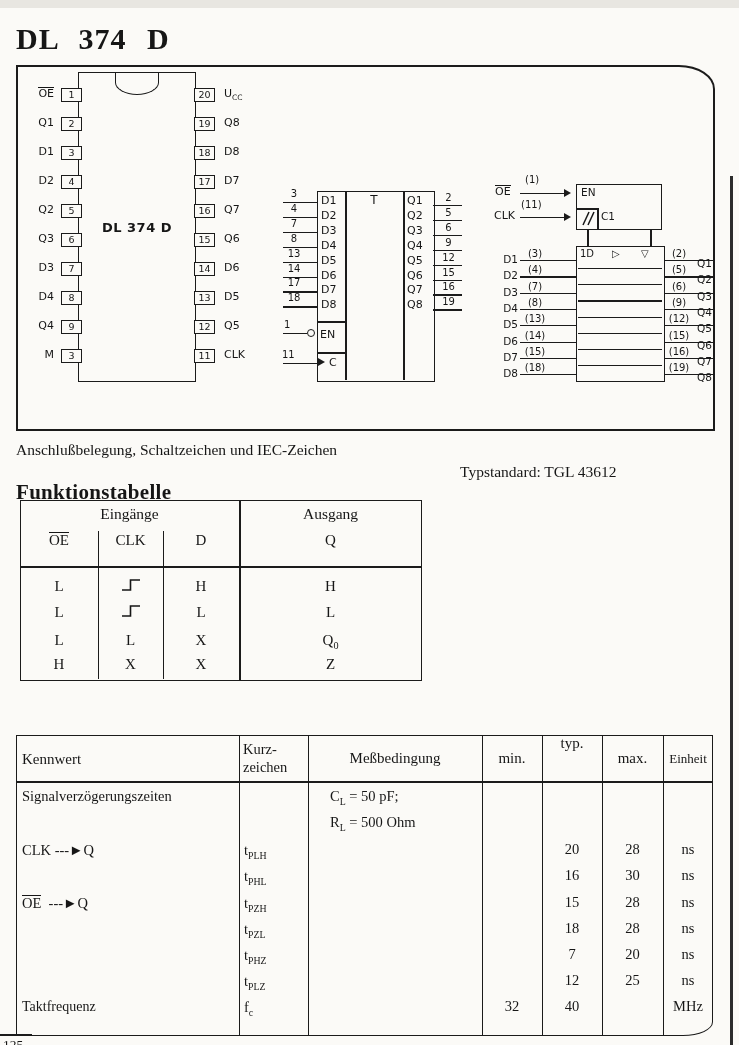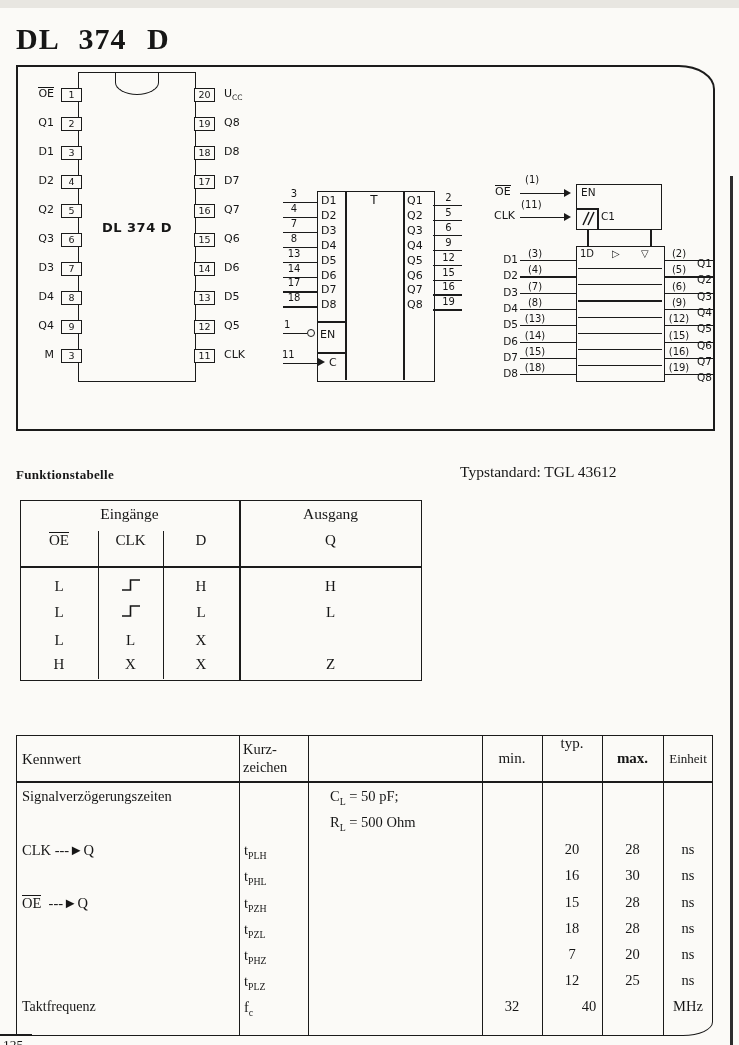--- a/index.html
+++ b/index.html
@@ -11,21 +11,21 @@
   .ov{display:inline-block;border-top:1.4px solid #161616;padding-top:0px;line-height:1.05;}
   .sb{font-size:0.68em;vertical-align:-0.42em;}
   .edge svg{vertical-align:-1px;}
   .title{left:16px;top:14px;font-weight:bold;font-size:30px;letter-spacing:1px;word-spacing:12px;}
   .subtitle{left:155px;top:25px;font-weight:bold;font-size:18px;word-spacing:4px;}
   .figbox{left:16px;top:57px;width:695px;height:362px;border:2px solid #1b1b1b;
           border-top-right-radius:36px 24px;position:absolute;}
   .caption{left:16px;top:433px;font-size:15.5px;}
   .bauform{left:460px;top:429px;font-size:15.5px;}
   .typstandard{left:460px;top:455px;font-size:15.5px;}
-  .ft-title{left:16px;top:459px;font-size:13px;font-weight:bold;letter-spacing:.3px;}
+  .ft-title{left:16px;top:472px;font-size:21px;font-weight:bold;letter-spacing:.3px;}
   .kw-title{left:16px;top:696px;font-size:17px;font-weight:bold;letter-spacing:.3px;}
   .pageno{left:3px;top:1029px;font-size:13.5px;}
   .pageno-line{left:0px;top:1026px;width:32px;height:1.5px;}
   .scanline{left:730px;top:168px;width:2.5px;height:877px;background:#2c2c2c;}
   .circle{border:1.5px solid #1b1b1b;border-radius:50%;background:#fbfaf7;}
   .tri-r{width:0;height:0;border-top:4.5px solid transparent;border-bottom:4.5px solid transparent;
          border-left:7px solid #1b1b1b;}
 </style>
 </head>
 <body>
@@ -217,20 +217,21 @@
       <div class="abs" style="left: 663px; top: 337.8px; width: 32px; height: 11px; text-align: center; font-size: 10px;">(16)</div>
       <div class="abs" style="left: 697px; top: 346.8px; font-size: 10.5px; line-height: 1.25;">Q7</div>
       <div class="abs" style="left: 490px; top: 359.1px; width: 28px; height: 12px; text-align: right; font-size: 10.5px;">D8</div>
       <div class="abs" style="left: 519px; top: 354.1px; width: 32px; height: 11px; text-align: center; font-size: 10px;">(18)</div>
       <div class="abs ln" style="left: 520px; top: 366.1px; width: 56px; height: 1.3px;"></div>
       <div class="abs ln" style="left: 664px; top: 366.1px; width: 51px; height: 1.3px;"></div>
       <div class="abs" style="left: 663px; top: 354.1px; width: 32px; height: 11px; text-align: center; font-size: 10px;">(19)</div>
       <div class="abs" style="left: 697px; top: 363.1px; font-size: 10.5px; line-height: 1.25;">Q8</div>
     </div>
 
+  <div class="abs caption">Anschlußbelegung, Schaltzeichen und IEC-Zeichen</div>
   <div class="abs typstandard">Typstandard: TGL 43612</div>
 
   <div class="abs ft-title">Funktionstabelle</div>
   <div id="ftab" style="position: absolute; inset: 0px;">
       <div class="abs" style="left: 20px; top: 492px; width: 400px; height: 179px; border: 1.8px solid rgb(27, 27, 27);"></div>
       <div class="abs ln" style="left: 98px; top: 523px; width: 1.3px; height: 148px;"></div>
       <div class="abs ln" style="left: 163px; top: 523px; width: 1.3px; height: 148px;"></div>
       <div class="abs ln" style="left: 239px; top: 492px; width: 2.2px; height: 181px;"></div>
       <div class="abs ln" style="left: 20px; top: 558px; width: 402px; height: 1.8px;"></div>
       <div class="abs" style="left: 20px; top: 497px; width: 219px; height: 18px; text-align: center; font-size: 15.5px;">Eingänge</div>
@@ -247,41 +248,43 @@
       <div class="abs" style="left: 239px; top: 570px; width: 183px; height: 20px; text-align: center; font-size: 15px;">H</div>
       <div class="abs" style="left: 20px; top: 596px; width: 78px; height: 20px; text-align: center; font-size: 15px;">L</div>
       <div class="abs" style="left: 98px; top: 596px; width: 65px; height: 20px; text-align: center; font-size: 15px;"><span class="edge"><svg width="20" height="14" viewBox="0 0 20 14">
             <path d="M1 12 H9.5 V2 H19" fill="none" stroke="#161616" stroke-width="1.6"></path>
           </svg></span></div>
       <div class="abs" style="left: 163px; top: 596px; width: 76px; height: 20px; text-align: center; font-size: 15px;">L</div>
       <div class="abs" style="left: 239px; top: 596px; width: 183px; height: 20px; text-align: center; font-size: 15px;">L</div>
       <div class="abs" style="left: 20px; top: 624px; width: 78px; height: 20px; text-align: center; font-size: 15px;">L</div>
       <div class="abs" style="left: 98px; top: 624px; width: 65px; height: 20px; text-align: center; font-size: 15px;">L</div>
       <div class="abs" style="left: 163px; top: 624px; width: 76px; height: 20px; text-align: center; font-size: 15px;">X</div>
+      <div class="abs" style="left: 239px; top: 624px; width: 183px; height: 20px; text-align: center; font-size: 15px;">Q<span class="sb">0</span></div>
       <div class="abs" style="left: 20px; top: 648px; width: 78px; height: 20px; text-align: center; font-size: 15px;">H</div>
       <div class="abs" style="left: 98px; top: 648px; width: 65px; height: 20px; text-align: center; font-size: 15px;">X</div>
       <div class="abs" style="left: 163px; top: 648px; width: 76px; height: 20px; text-align: center; font-size: 15px;">X</div>
       <div class="abs" style="left: 239px; top: 648px; width: 183px; height: 20px; text-align: center; font-size: 15px;">Z</div>
     </div>
 
   <div id="ktab" style="position: absolute; inset: 0px;">
       <div class="abs" style="left: 16px; top: 727px; width: 695px; height: 299px; border: 1.9px solid rgb(27, 27, 27); border-bottom-right-radius: 30px 14px;"></div>
       <div class="abs ln" style="left: 239px; top: 727px; width: 1.4px; height: 301px;"></div>
       <div class="abs ln" style="left: 308px; top: 727px; width: 1.4px; height: 301px;"></div>
       <div class="abs ln" style="left: 482px; top: 727px; width: 1.4px; height: 301px;"></div>
       <div class="abs ln" style="left: 542px; top: 727px; width: 1.4px; height: 301px;"></div>
       <div class="abs ln" style="left: 602px; top: 727px; width: 1.4px; height: 301px;"></div>
       <div class="abs ln" style="left: 663px; top: 727px; width: 1.4px; height: 301px;"></div>
       <div class="abs ln" style="left: 16px; top: 773px; width: 697px; height: 2px;"></div>
       <div class="abs" style="left: 22px; top: 742px; font-size: 15px; line-height: 1.25;">Kennwert</div>
       <div class="abs" style="left: 243px; top: 733px; width: 64px; height: 36px; font-size: 14.5px; white-space: pre-line; line-height: 17.5px;">Kurz-
 zeichen</div>
+      <div class="abs" style="left: 308px; top: 742px; width: 174px; height: 18px; text-align: center; font-size: 15px;">Meßbedingung</div>
       <div class="abs" style="left: 482px; top: 742px; width: 60px; height: 18px; text-align: center; font-size: 15px;">min.</div>
       <div class="abs" style="left: 542px; top: 727px; width: 60px; height: 18px; text-align: center; font-size: 15px;">typ.</div>
-      <div class="abs" style="left: 602px; top: 742px; width: 61px; height: 18px; text-align: center; font-size: 15px; font-weight: bold;">max.</div>
+      <div class="abs" style="left: 602px; top: 742px; width: 61px; height: 18px; text-align: center; font-size: 15px;">max.</div>
       <div class="abs" style="left: 663px; top: 743px; width: 50px; height: 18px; text-align: center; font-size: 13px;">Einheit</div>
       <div class="abs" style="left: 22px; top: 779px; font-size: 14.5px; line-height: 1.25;">Signalverzögerungszeiten</div>
       <div class="abs" style="left: 330px; top: 779px; font-size: 14.5px; line-height: 1.25;">C<span class="sb">L</span> = 50 pF;</div>
       <div class="abs" style="left: 330px; top: 805px; font-size: 14.5px; line-height: 1.25;">R<span class="sb">L</span> = 500 Ohm</div>
       <div class="abs" style="left: 22px; top: 833px; font-size: 14.5px; line-height: 1.25;">CLK ---►Q</div>
       <div class="abs" style="left: 244px; top: 833px; font-size: 14.5px; line-height: 1.25;">t<span class="sb">PLH</span></div>
       <div class="abs" style="left: 542px; top: 833px; width: 60px; height: 18px; text-align: center; font-size: 14.5px;">20</div>
       <div class="abs" style="left: 602px; top: 833px; width: 61px; height: 18px; text-align: center; font-size: 14.5px;">28</div>
       <div class="abs" style="left: 663px; top: 833px; width: 50px; height: 18px; text-align: center; font-size: 14.5px;">ns</div>
       <div class="abs" style="left: 244px; top: 859px; font-size: 14.5px; line-height: 1.25;">t<span class="sb">PHL</span></div>
@@ -301,20 +304,20 @@
       <div class="abs" style="left: 542px; top: 938px; width: 60px; height: 18px; text-align: center; font-size: 14.5px;">7</div>
       <div class="abs" style="left: 602px; top: 938px; width: 61px; height: 18px; text-align: center; font-size: 14.5px;">20</div>
       <div class="abs" style="left: 663px; top: 938px; width: 50px; height: 18px; text-align: center; font-size: 14.5px;">ns</div>
       <div class="abs" style="left: 244px; top: 964px; font-size: 14.5px; line-height: 1.25;">t<span class="sb">PLZ</span></div>
       <div class="abs" style="left: 542px; top: 964px; width: 60px; height: 18px; text-align: center; font-size: 14.5px;">12</div>
       <div class="abs" style="left: 602px; top: 964px; width: 61px; height: 18px; text-align: center; font-size: 14.5px;">25</div>
       <div class="abs" style="left: 663px; top: 964px; width: 50px; height: 18px; text-align: center; font-size: 14.5px;">ns</div>
       <div class="abs" style="left: 22px; top: 990px; font-size: 14px; line-height: 1.25;">Taktfrequenz</div>
       <div class="abs" style="left: 244px; top: 990px; font-size: 14.5px; line-height: 1.25;">f<span class="sb">c</span></div>
       <div class="abs" style="left: 482px; top: 990px; width: 60px; height: 18px; text-align: center; font-size: 14.5px;">32</div>
-      <div class="abs" style="left: 542px; top: 990px; width: 60px; height: 18px; text-align: center; font-size: 14.5px; padding-left: 17px;">40</div>
+      <div class="abs" style="left: 542px; top: 990px; width: 60px; height: 18px; text-align: center; font-size: 14.5px;">40</div>
       <div class="abs" style="left: 663px; top: 990px; width: 50px; height: 18px; text-align: center; font-size: 14.5px;">MHz</div>
     </div>
 
   <div class="pageno-line ln"></div>
   <div class="abs pageno">125</div>
   <div class="abs scanline"></div>
 </div>
 
 </body></html>

